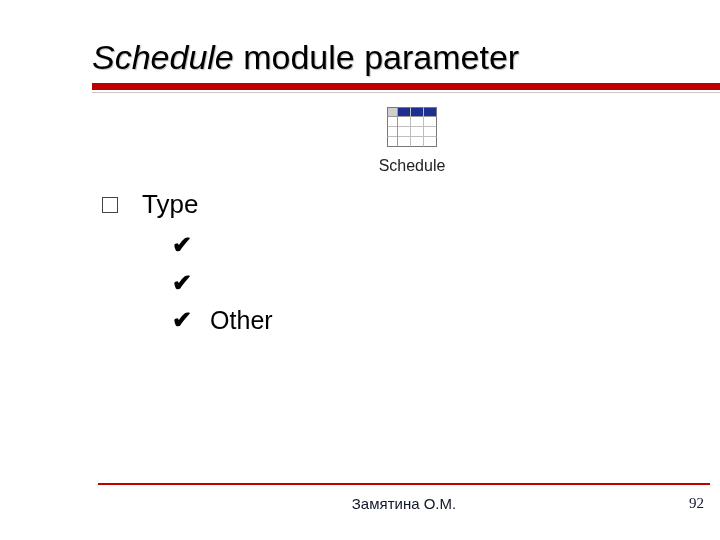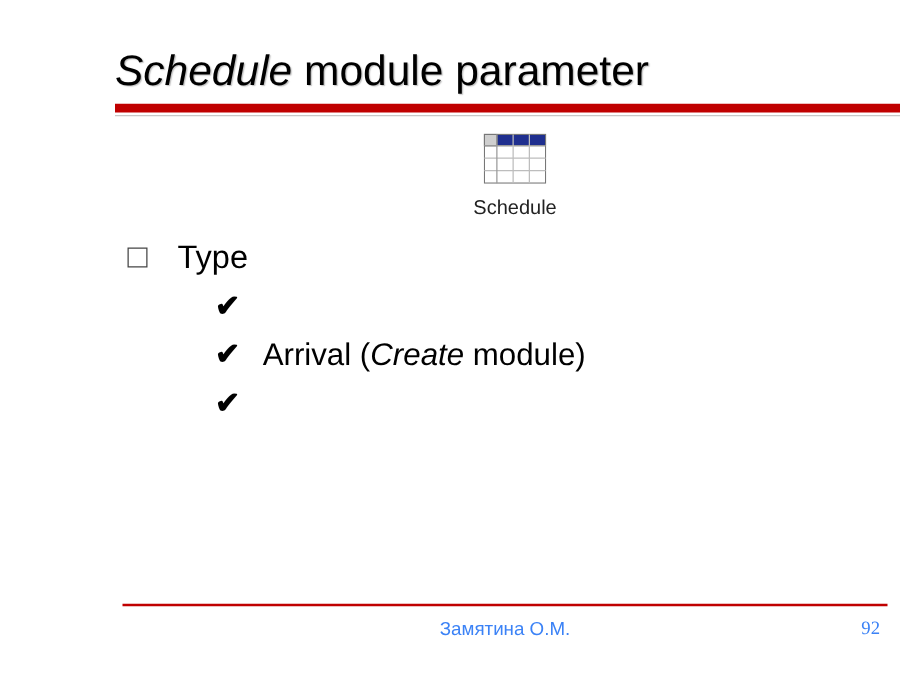--- a/index.html
+++ b/index.html
@@ -91,21 +91,21 @@
   }
   .footer-rule {
     height: 2px;
     background: #c00000;
     margin-bottom: 10px;
   }
   .footer-row {
     display: flex;
     justify-content: space-between;
     font-size: 15px;
-    color: #3b82f6;
+    color: #0f172a;
     padding: 0 6px;
   }
   .footer-row .author { flex: 1; text-align: center; }
   .footer-row .pn { width: 40px; text-align: right; font-family: Liberation Serif, serif; }
   .footer-row .sp { width: 40px; }
 </style>
 </head>
 <body>
 
 <div class="slide">
@@ -142,27 +142,27 @@
       <span class="bullet-box"></span>
       <span>Type</span>
     </div>
 
     <div class="li2">
       <span class="check">✔</span>
     </div>
 
     <div class="li2">
       <span class="check">✔</span>
-      <span>
-        <span>Arrival (</span><span class="italic">Create</span><span> module)</span>
-      </span>
     </div>
 
     <div class="li2">
       <span class="check">✔</span>
+      <span>
+        <span>Other</span><span class="italic"></span><span></span>
+      </span>
     </div>
 
     <div class="gap"></div>
 
 
   </div>
 
   <div class="footer">
     <div class="footer-rule"></div>
     <div class="footer-row">

